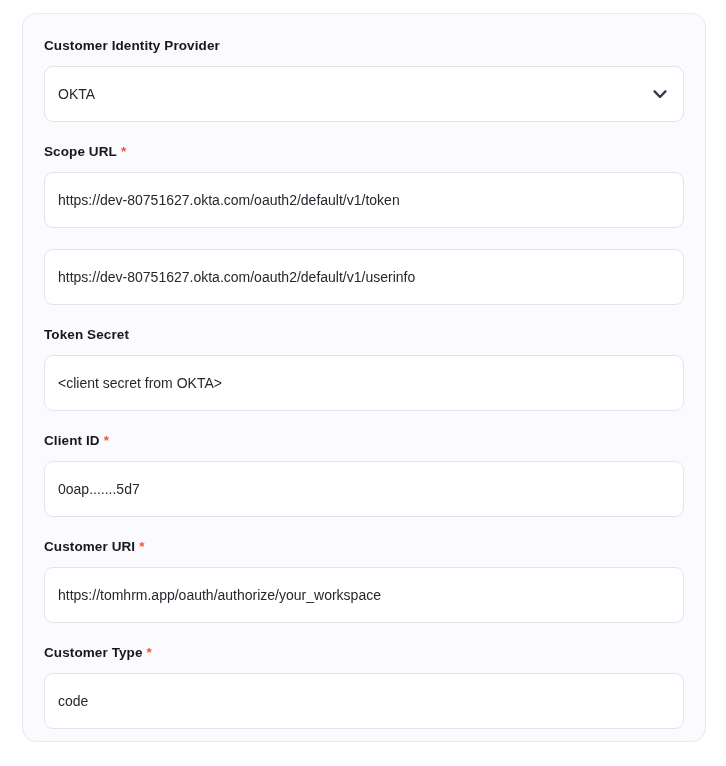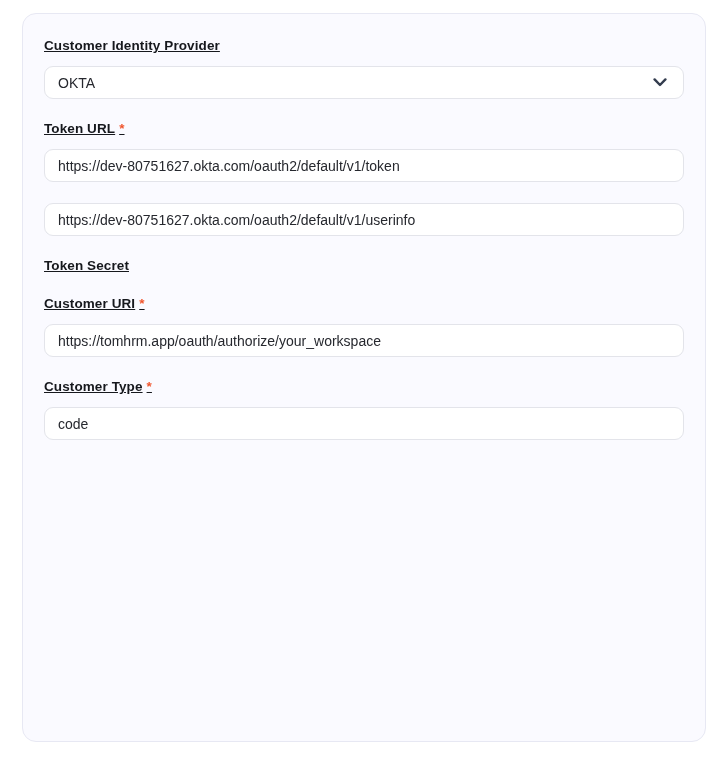--- a/index.html
+++ b/index.html
@@ -21,26 +21,25 @@
   }
   .group { margin-bottom: 21px; }
   .label {
     display: block;
     font-size: 13.5px;
     font-weight: 700;
     color: #16181d;
     letter-spacing: 0.1px;
     line-height: 17px;
     margin-bottom: 12px;
-    text-decoration: underline;
   }
   .req { color: #f0562e; margin-left: 4px; font-weight: 700; }
   .input, .select {
     width: 100%;
-    height: 33px;
+    height: 56px;
     background: #ffffff;
     border: 1px solid #e3e4ea;
     border-radius: 9px;
     font-size: 14px;
     color: #26282e;
     padding: 0 13px;
     font-family: inherit;
     outline: none;
   }
   .select {
@@ -64,33 +63,40 @@
       <span class="chevron">
         <svg width="14" height="9" viewBox="0 0 14 9">
           <path d="M1.6 1.4 L7 7 L12.4 1.4" fill="none" stroke="#333c4e" stroke-width="2.4" stroke-linecap="round" stroke-linejoin="round"></path>
         </svg>
       </span>
     </div>
   </div>
 
   <div class="group">
     <span class="label">
-      <span>Token URL</span><span class="req">*</span>
+      <span>Scope URL</span><span class="req">*</span>
     </span>
     <input class="input" type="text" value="https://dev-80751627.okta.com/oauth2/default/v1/token" style="">
   </div>
 
   <div class="group">
     <input class="input" type="text" value="https://dev-80751627.okta.com/oauth2/default/v1/userinfo" style="">
   </div>
 
   <div class="group">
     <span class="label">Token Secret</span>
+    <input class="input" type="text" value="&lt;client secret from OKTA&gt;" style="">
   </div>
 
+  <div class="group">
+    <span class="label">
+      <span>Client ID</span><span class="req">*</span>
+    </span>
+    <input class="input" type="text" value="0oap.......5d7" style="">
+  </div>
 
   <div class="group">
     <span class="label">
       <span>Customer URI</span><span class="req">*</span>
     </span>
     <input class="input" type="text" value="https://tomhrm.app/oauth/authorize/your_workspace" style="">
   </div>
 
 
   <div class="group">

